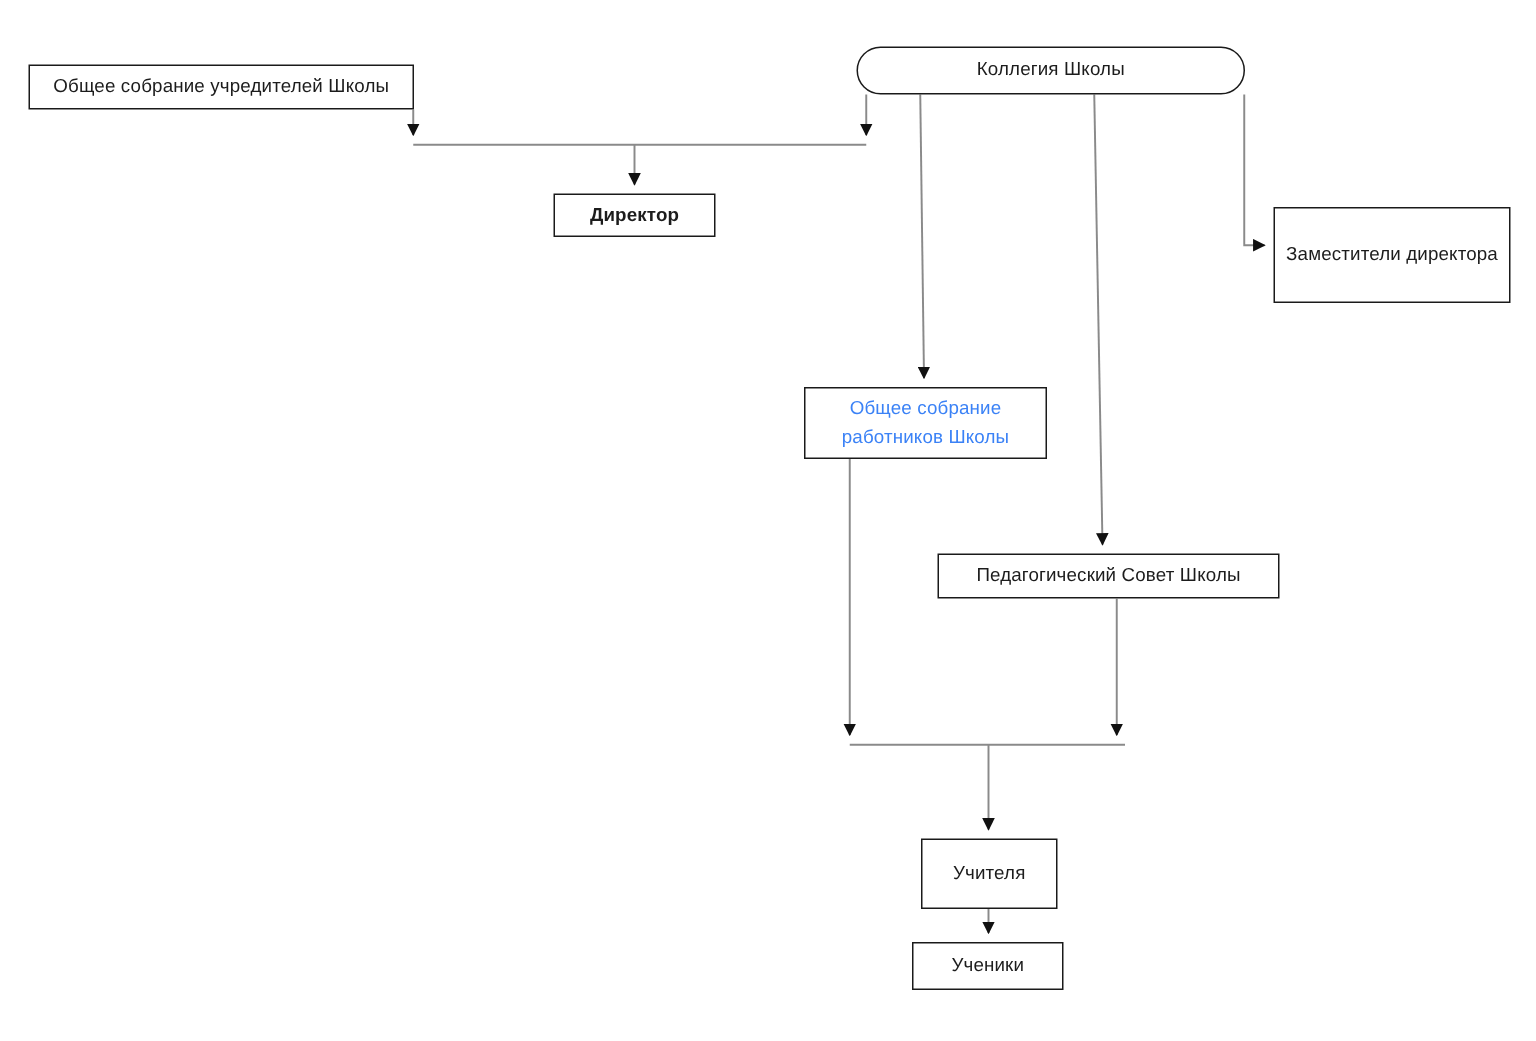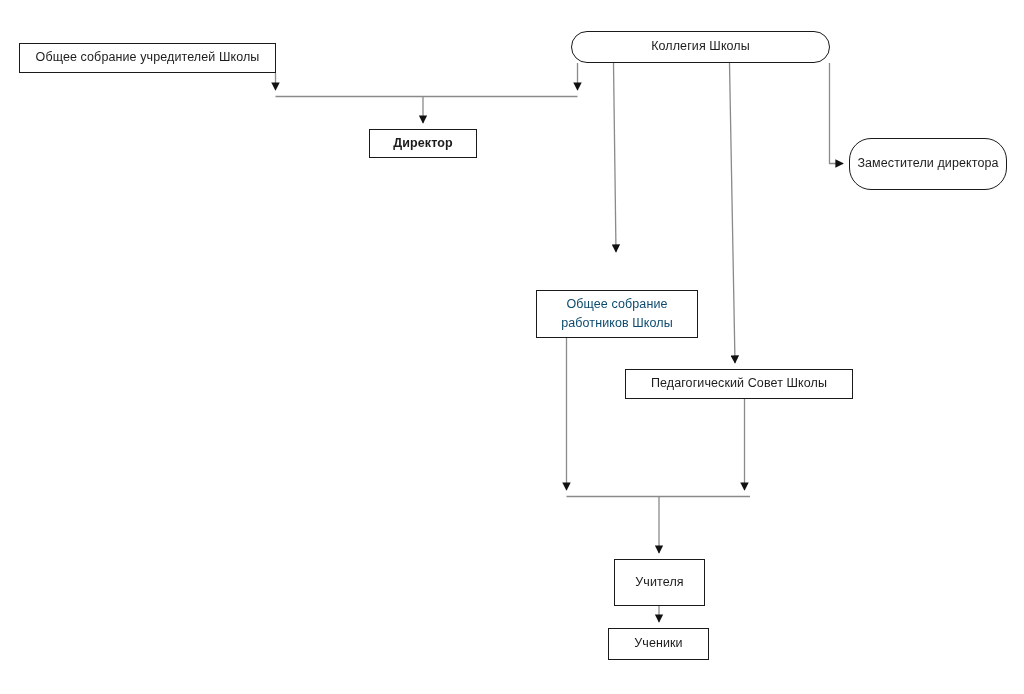--- a/index.html
+++ b/index.html
@@ -76,24 +76,24 @@
 
   <div class="node" style="left: 19px; top: 43px; width: 257px; height: 30px; border-color: rgb(26, 26, 26); color: rgb(28, 28, 28);">
     <span>Общее собрание учредителей Школы</span>
   </div>
   <div class="node" style="left: 571px; top: 31px; width: 259px; height: 32px; border-color: rgb(26, 26, 26); color: rgb(28, 28, 28); border-radius: 16px;">
     <span>Коллегия Школы</span>
   </div>
   <div class="node" style="left: 369px; top: 129px; width: 108px; height: 29px; border-color: rgb(26, 26, 26); color: rgb(28, 28, 28); font-weight: bold;">
     <span>Директор</span>
   </div>
-  <div class="node" style="left: 849px; top: 138px; width: 158px; height: 52px; border-color: rgb(26, 26, 26); color: rgb(28, 28, 28); border-radius: 22px;">
+  <div class="node" style="left: 849px; top: 138px; width: 158px; height: 64px; border-color: rgb(26, 26, 26); color: rgb(28, 28, 28);">
     <span>Заместители директора</span>
   </div>
-  <div class="node" style="left: 536px; top: 258px; width: 162px; height: 48px; border-color: rgb(26, 26, 26); color: #0c4a6e; margin-top: 32px;">
+  <div class="node" style="left: 536px; top: 258px; width: 162px; height: 48px; border-color: rgb(26, 26, 26); color: #3b82f6;">
     <span>Общее собрание работников Школы</span>
   </div>
   <div class="node" style="left: 625px; top: 369px; width: 228px; height: 30px; border-color: rgb(26, 26, 26); color: rgb(28, 28, 28);">
     <span>Педагогический Совет Школы</span>
   </div>
   <div class="node" style="left: 614px; top: 559px; width: 91px; height: 47px; border-color: rgb(26, 26, 26); color: rgb(28, 28, 28);">
     <span>Учителя</span>
   </div>
   <div class="node" style="left: 608px; top: 628px; width: 101px; height: 32px; border-color: rgb(26, 26, 26); color: rgb(28, 28, 28); align-items: center;">
     <span>Ученики</span>

